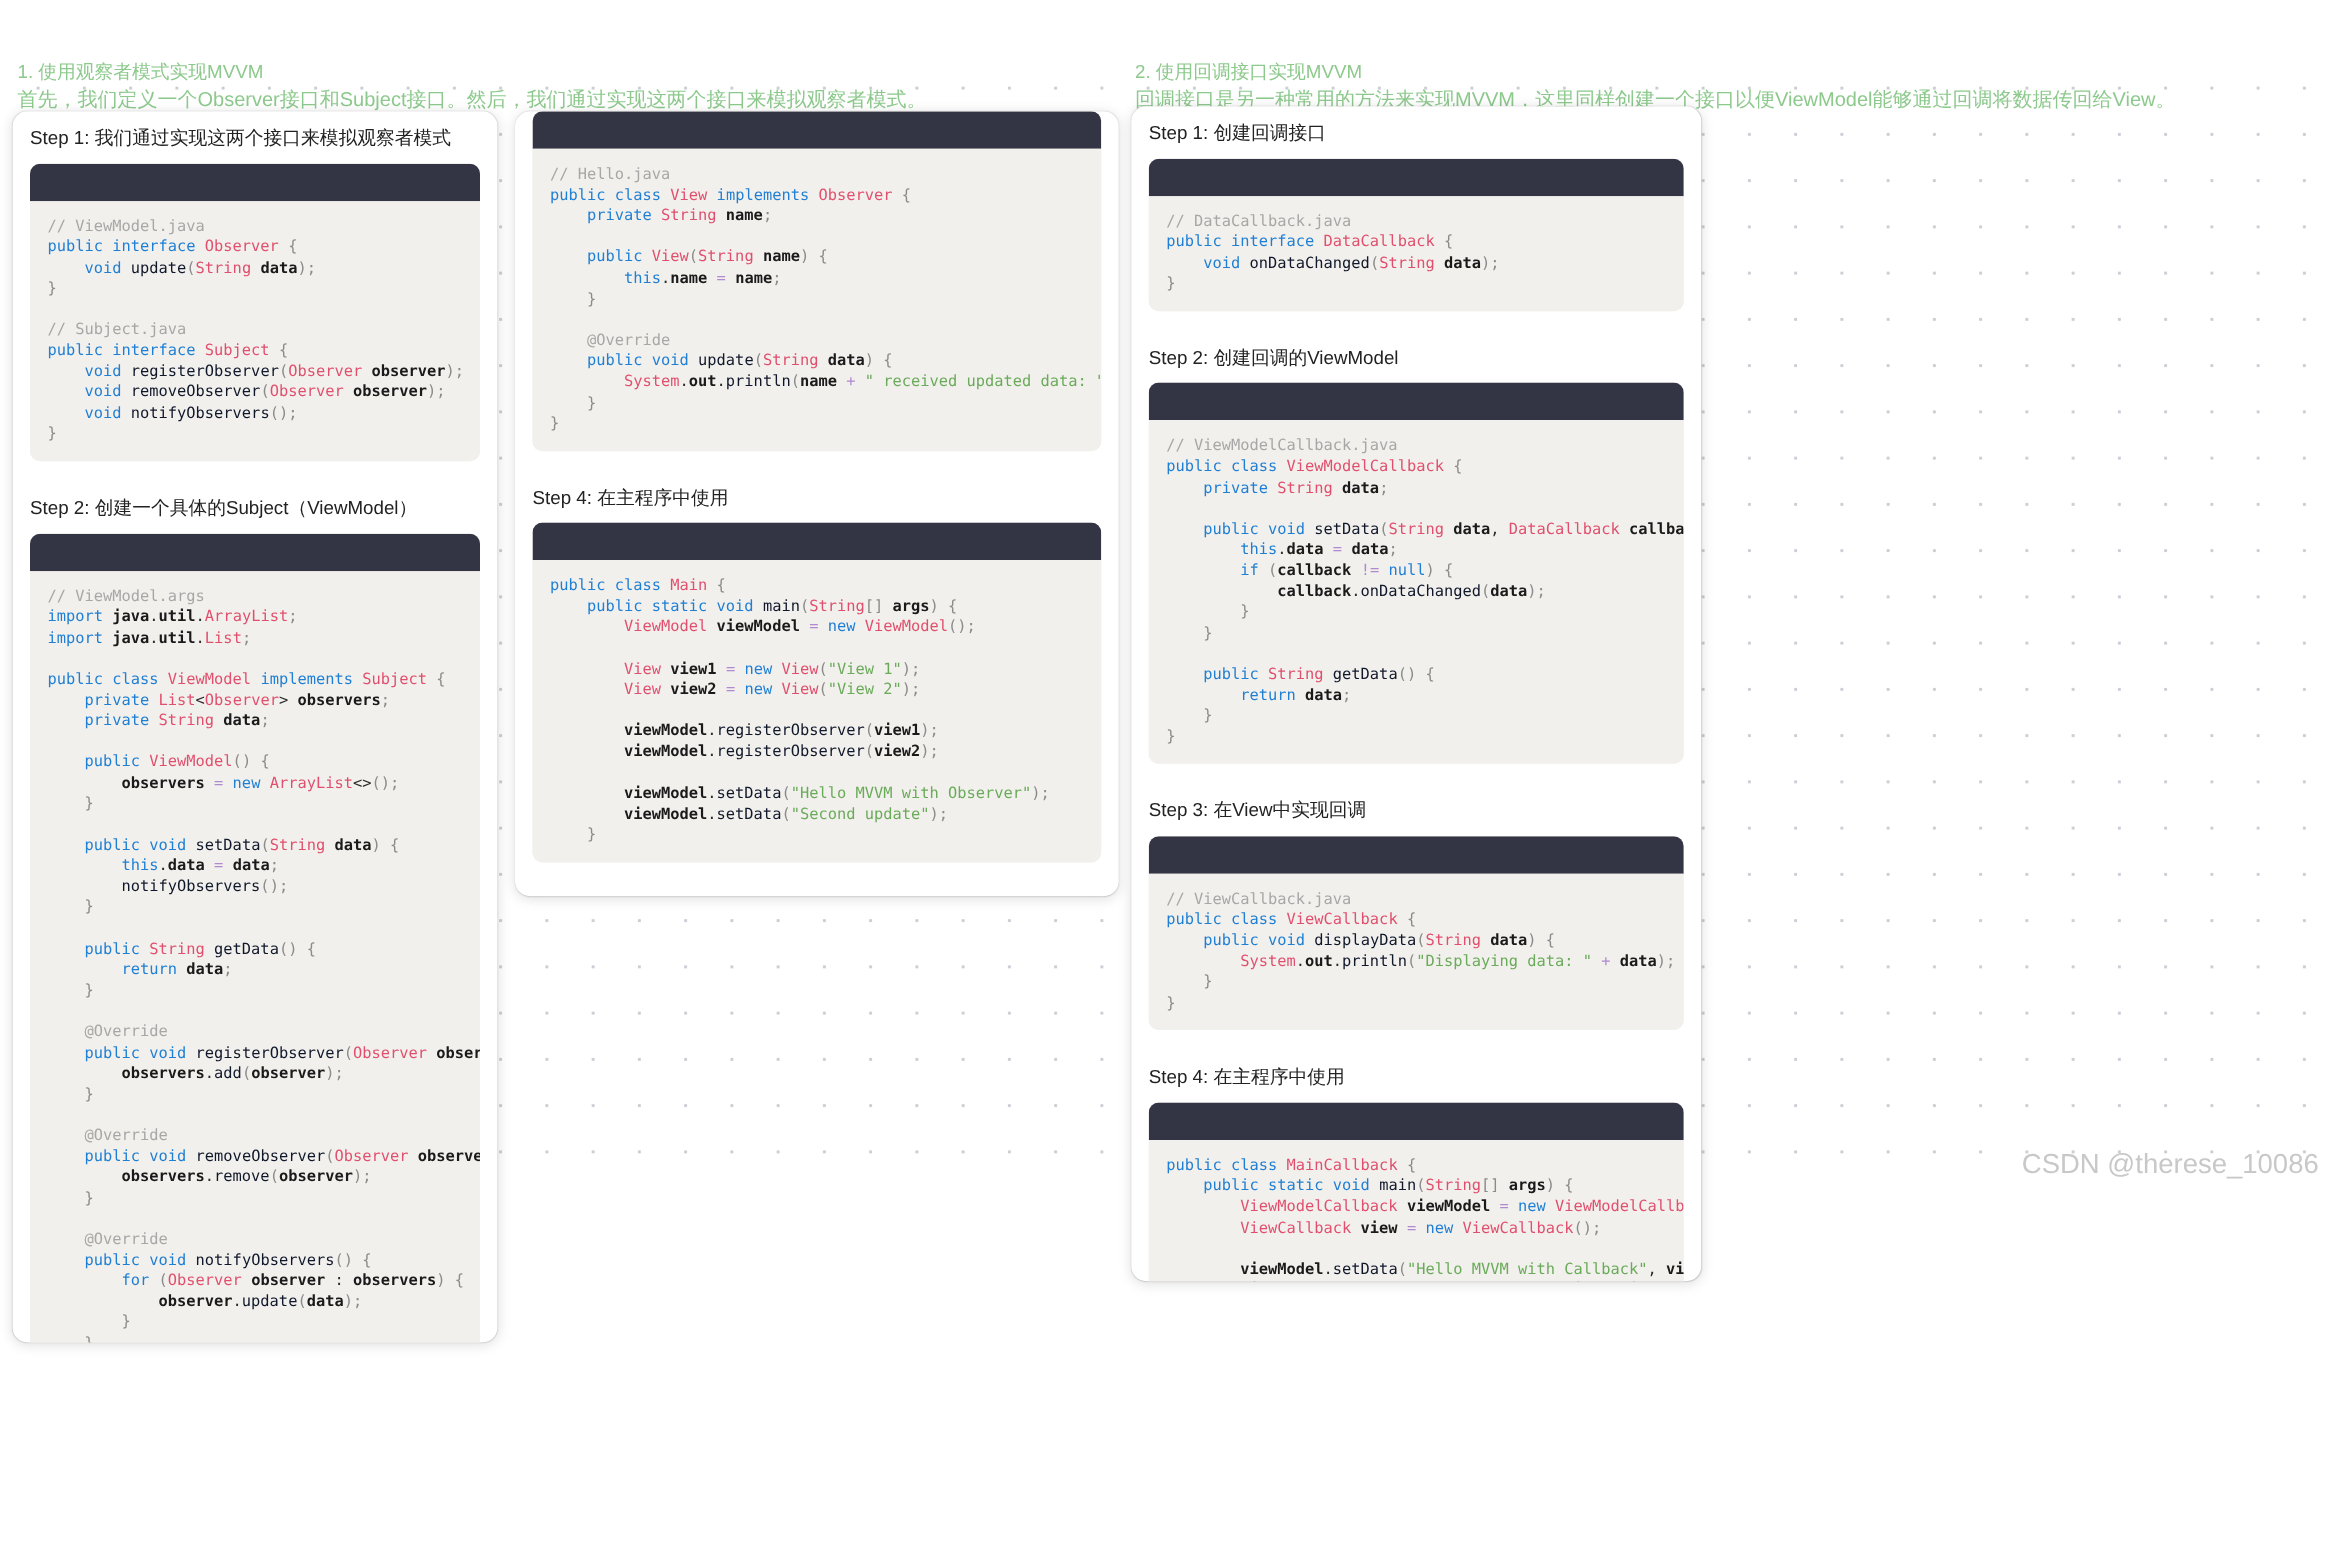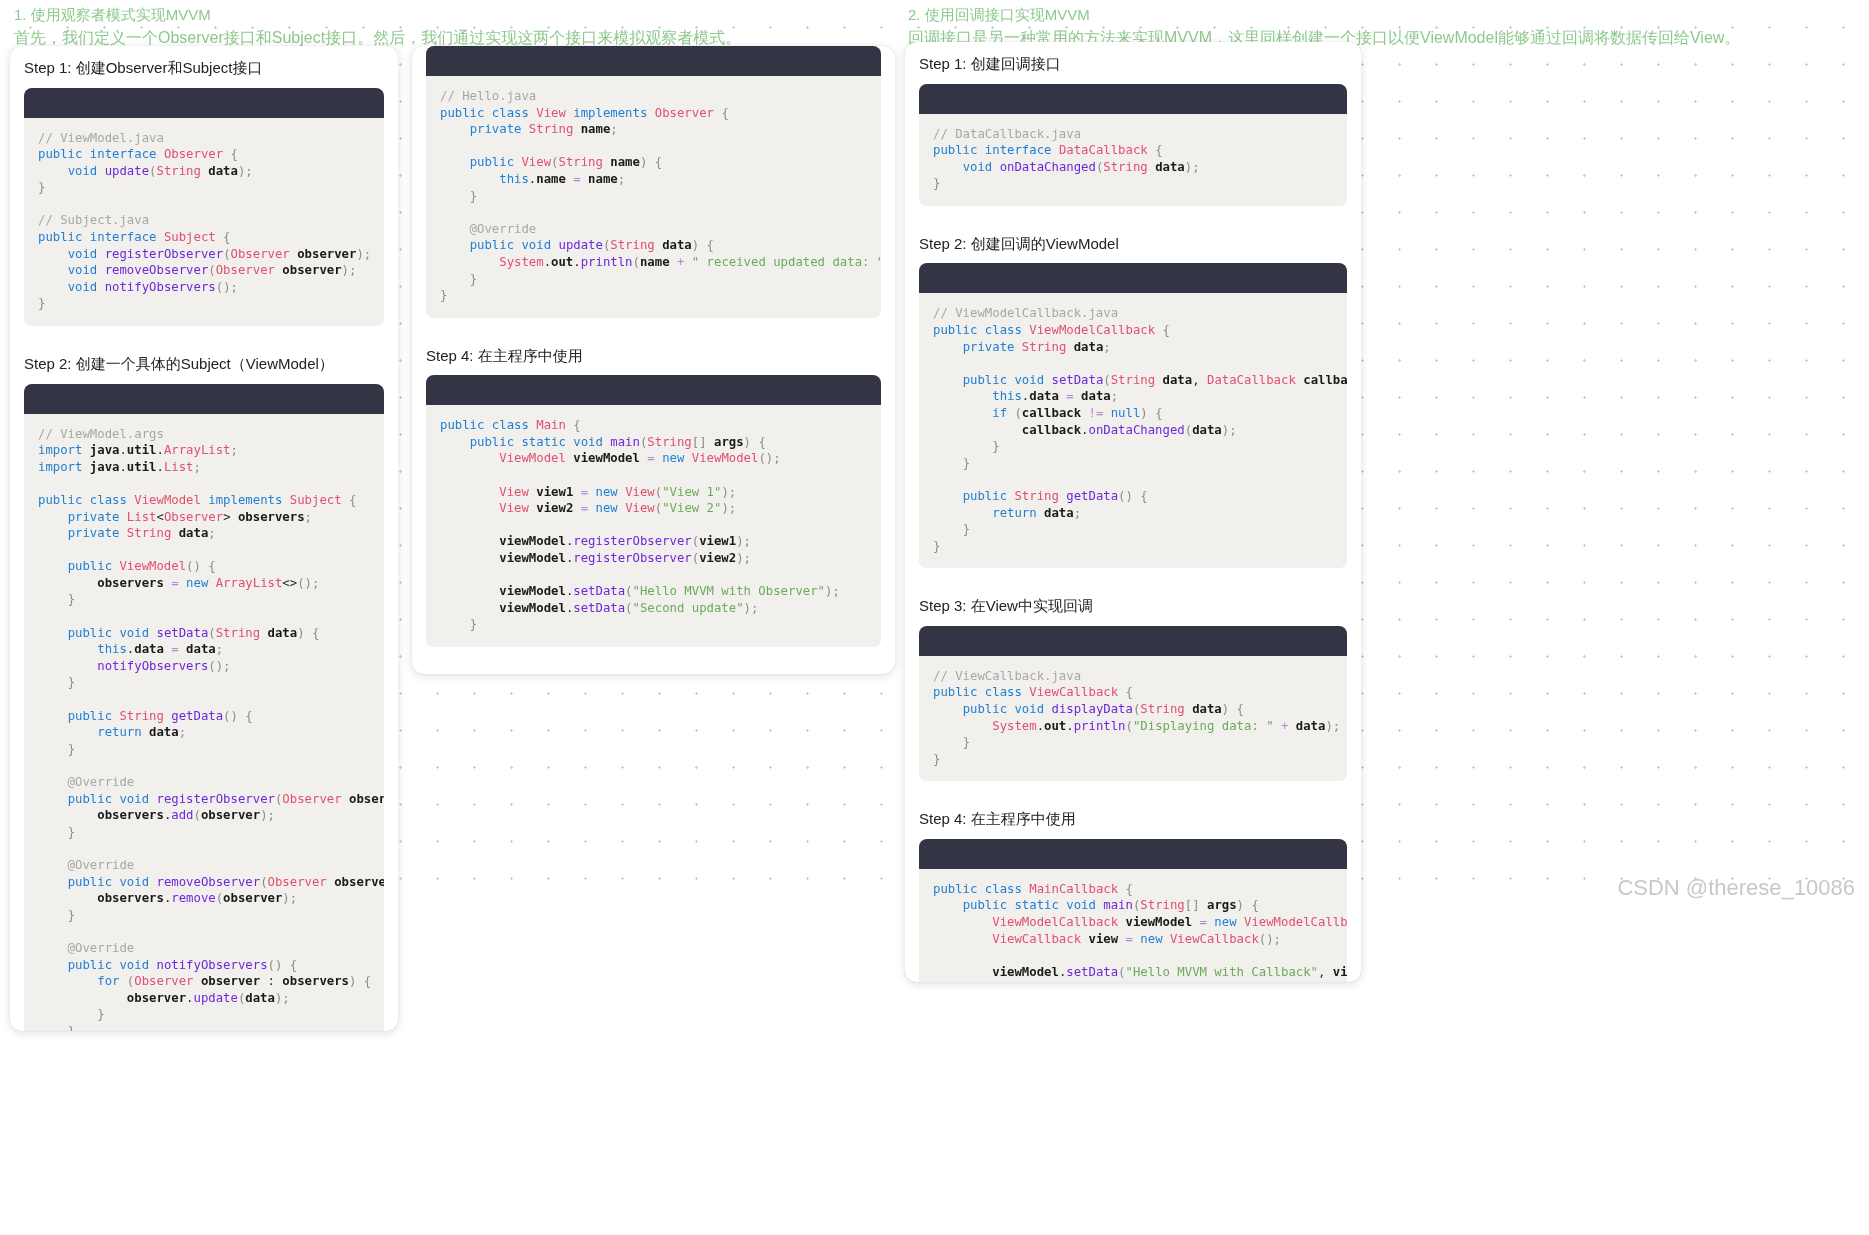--- a/index.html
+++ b/index.html
@@ -12,20 +12,21 @@
   }
   
   #page {
     position: relative;
     width: 1869px;
     height: 907px;
     background-color: #ffffff;
     background-image: radial-gradient(circle, #c9cdd4 1.1px, transparent 1.2px);
     background-size: 37px 37px;
     background-position: 12px 9px;
+    margin-top: 43px;
   }
 
   
   .intro {
     position: absolute;
     color: #8dc98d;
     line-height: 1.45;
     white-space: nowrap;
   }
   .intro .t1 { font-size: 15px; }
@@ -72,21 +73,21 @@
     font-size: 12.3px;
     line-height: 16.6px;
     white-space: pre;
     color: #2b2b2b;
     background: #f2f0ec;
     overflow: hidden;
   }
   
   .kw  { color: #1f7fd4; }      
   .ty  { color: #e0506e; }      
-  .fn  { color: #6d28d9; }      
+  .fn  { color: #0f172a; }      
   .cm  { color: #a7a7a7; }      
   .st  { color: #6aab5a; }      
   .bd  { color: #1a1a1a; font-weight: bold; }  
   .pn  { color: #8b8b8b; }      
   .op  { color: #b08ad0; }
   #credit {
     position: absolute;
     right: 14px;
     bottom: 6px;
     font-size: 22px;
@@ -104,21 +105,21 @@
     <div class="t1">1. 使用观察者模式实现MVVM</div>
     <div class="t2">首先，我们定义一个Observer接口和Subject接口。然后，我们通过实现这两个接口来模拟观察者模式。</div>
   </div>
 
   <div class="intro" id="intro-right">
     <div class="t1">2. 使用回调接口实现MVVM</div>
     <div class="t2">回调接口是另一种常用的方法来实现MVVM，这里同样创建一个接口以便ViewModel能够通过回调将数据传回给View。</div>
   </div>
 
   <div class="card" id="card-col1">
-    <div class="step-title">Step 1: 创建Observer和Subject接口</div>
+    <div class="step-title">Step 1: 我们通过实现这两个接口来模拟观察者模式</div>
     <div class="codeblock">
       <div class="code-bar"></div>
       <pre class="code"><span class="cm">// ViewModel.java</span>
 <span class="kw">public</span> <span class="kw">interface</span> <span class="ty">Observer</span> <span class="pn">{</span>
     <span class="kw">void</span> <span class="fn">update</span><span class="pn">(</span><span class="ty">String</span> <span class="bd">data</span><span class="pn">)</span><span class="pn">;</span>
 <span class="pn">}</span>
 
 <span class="cm">// Subject.java</span>
 <span class="kw">public</span> <span class="kw">interface</span> <span class="ty">Subject</span> <span class="pn">{</span>
     <span class="kw">void</span> <span class="fn">registerObserver</span><span class="pn">(</span><span class="ty">Observer</span> <span class="bd">observer</span><span class="pn">)</span><span class="pn">;</span>

